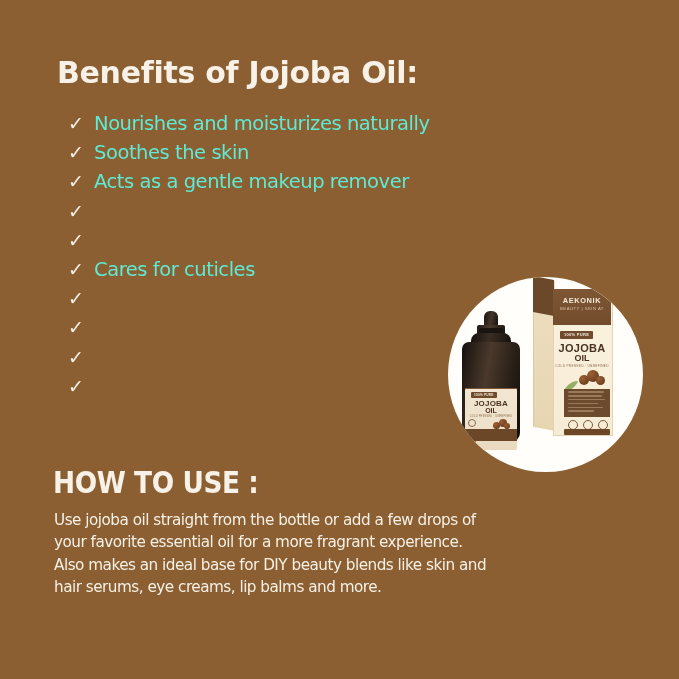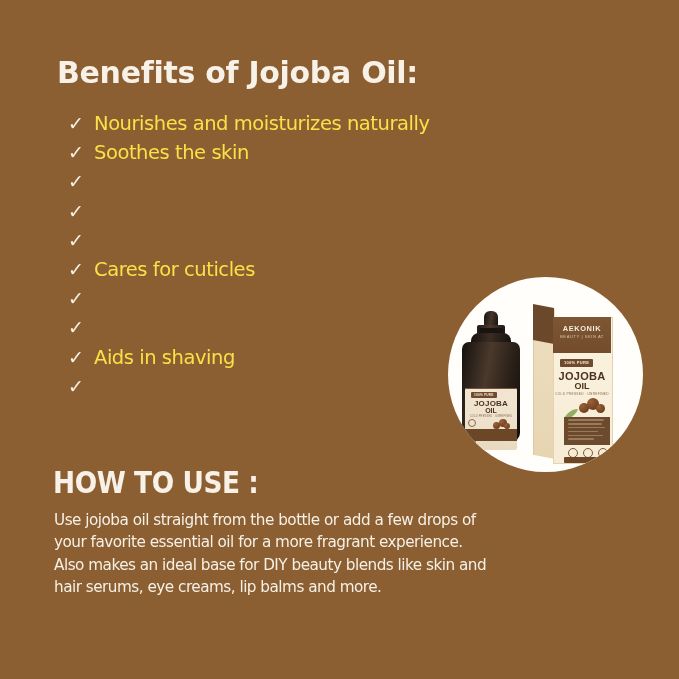--- a/index.html
+++ b/index.html
@@ -34,21 +34,21 @@
     height:29.2px;
   }
   .check{
     width:26px;flex:0 0 26px;
     color:#F7F1E8;
     font-size:19px;
     line-height:1;
     font-family:"DejaVu Sans", sans-serif;
   }
   .benefit-text{
-    color:#fde047;
+    color:#5eead4;
     font-size:19.5px;
     line-height:1;
     white-space:nowrap;
     font-family:"DejaVu Sans", sans-serif;
     letter-spacing:-0.45px;
   }
 
   
   .product-circle{
     position:absolute;
@@ -126,21 +126,21 @@
   .b-ic{
     width:6px;height:6px;border:0.6px solid #8A6B4C;border-radius:50%;
     margin-bottom:1.6px;
   }
   .b-footer{
     position:absolute;left:0;bottom:9px;width:52px;height:12px;
     background:#6B4627;
   }
 
   
-  .box{position:absolute;left:85px;top:32px;width:78px;height:153px;}
+  .box{position:absolute;left:85px;top:4px;width:78px;height:153px;}
   .box-front{
     position:absolute;left:20px;top:8px;width:58px;height:145px;
     background:linear-gradient(180deg,#FBF3E0 0%,#F6EBD4 100%);
     border:0.7px solid #E3D2B4;
   }
   .box-side{
     position:absolute;left:0;top:0px;width:21px;height:150px;
     background:linear-gradient(180deg,#EEDFC0 0%,#E7D5B2 100%);
     transform:skewY(11deg);transform-origin:top right;
     border-left:0.7px solid #DCC8A6;
@@ -244,40 +244,40 @@
     <li class="benefit-row">
       <span class="check">✓</span>
       <span class="benefit-text">Nourishes and moisturizes naturally</span>
     </li>
     <li class="benefit-row">
       <span class="check">✓</span>
       <span class="benefit-text">Soothes the skin</span>
     </li>
     <li class="benefit-row">
       <span class="check">✓</span>
+      <span class="benefit-text">Acts as a gentle makeup remover</span>
     </li>
     <li class="benefit-row">
       <span class="check">✓</span>
     </li>
     <li class="benefit-row">
       <span class="check">✓</span>
     </li>
     <li class="benefit-row">
       <span class="check">✓</span>
       <span class="benefit-text">Cares for cuticles</span>
     </li>
     <li class="benefit-row">
       <span class="check">✓</span>
     </li>
     <li class="benefit-row">
       <span class="check">✓</span>
     </li>
     <li class="benefit-row">
       <span class="check">✓</span>
-      <span class="benefit-text">Aids in shaving</span>
     </li>
     <li class="benefit-row">
       <span class="check">✓</span>
     </li>
   </ul>
 
   <div class="product-circle">
     <div class="product-stage">
 
       <div class="bottle">

